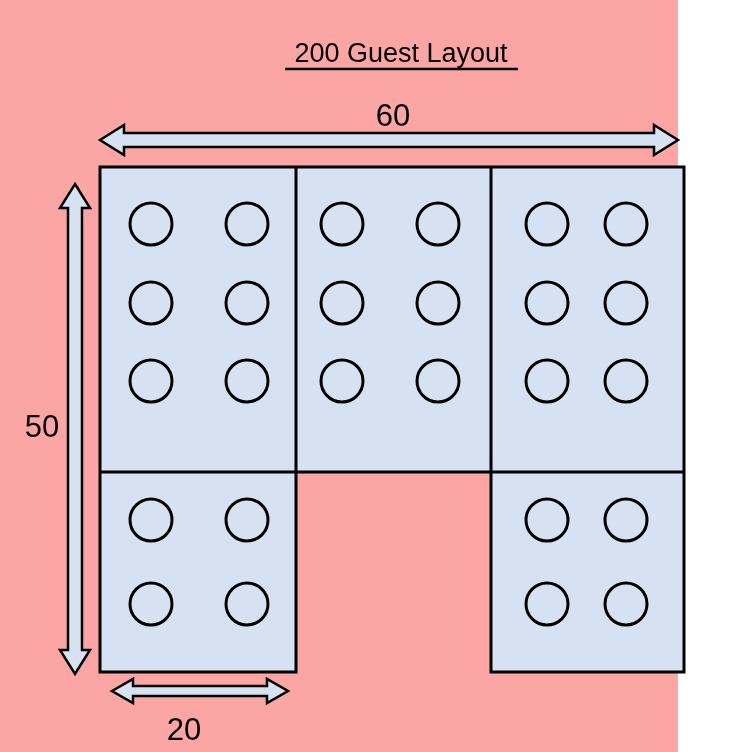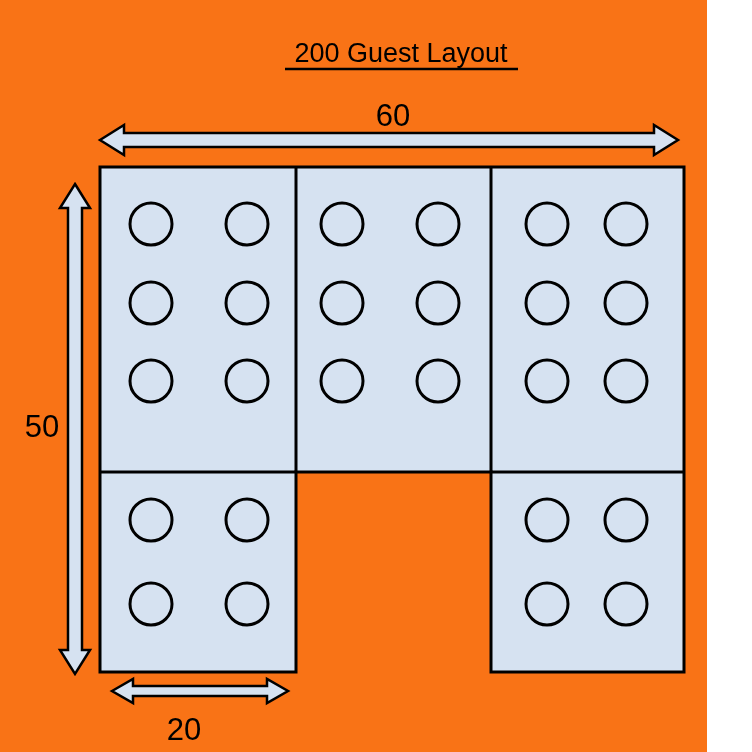--- a/index.html
+++ b/index.html
@@ -10,22 +10,21 @@
   body {
     width: 752px;
     height: 752px;
     font-family: "Liberation Sans", sans-serif;
     overflow: hidden;
   }
   #stage {
     position: relative;
     width: 678px;
     height: 752px;
-    background: #f97316;
-    padding-left: 29px;
+    background: #fca5a5;
   }
   #diagram-svg {
     position: absolute;
     top: 0;
     left: 0;
     width: 752px;
     height: 752px;
     display: block;
   }
   .title-text {

